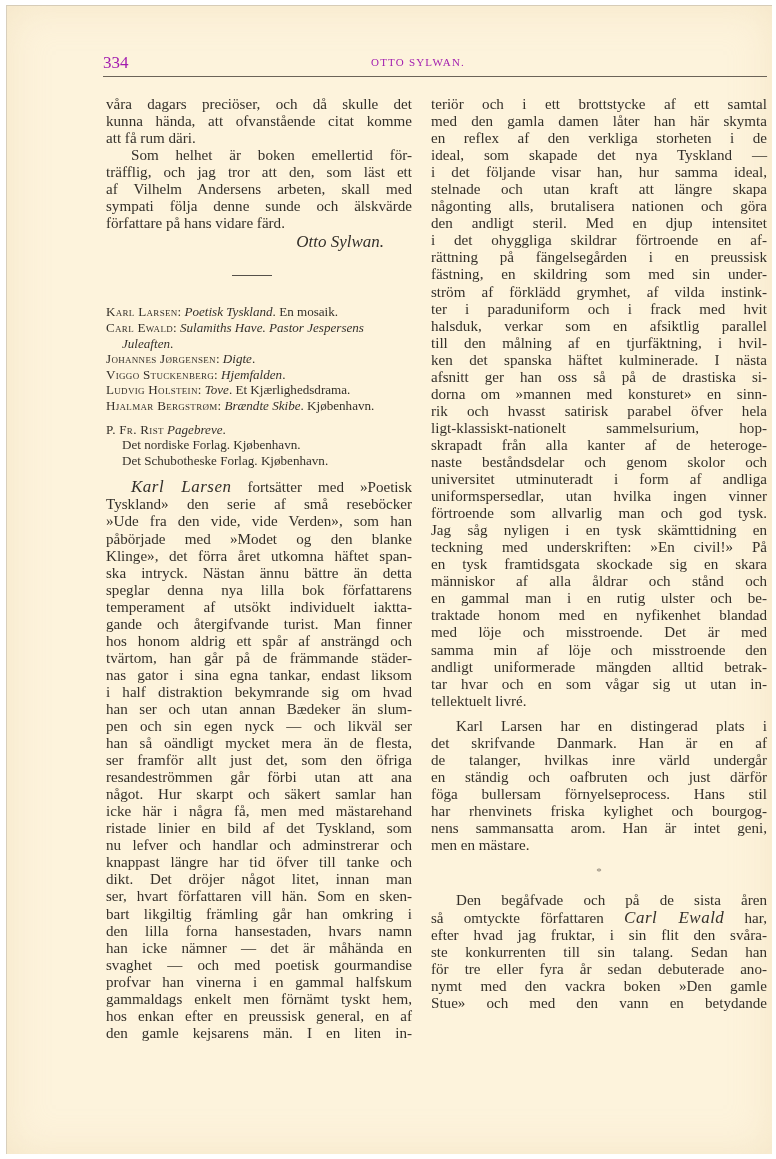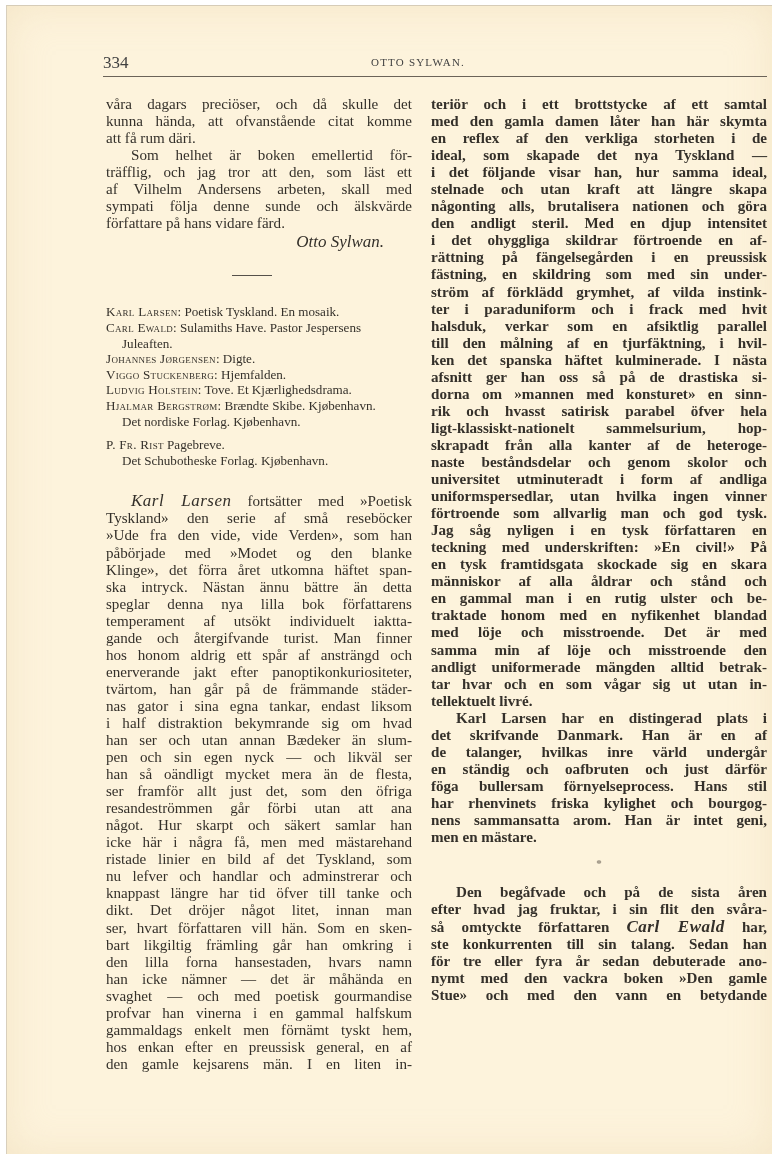--- a/index.html
+++ b/index.html
@@ -6,49 +6,49 @@
   body { width: 776px; height: 1159px; position: relative; overflow: hidden; }
   .page {
     position: absolute; left: 6px; top: 5px; width: 765px; height: 1148px;
     background: #fdf3dc;
     border-left: 1px solid #d8cfbd;
     border-top: 1px solid #d6ccb8;
     box-shadow: inset 0 0 40px rgba(230,205,160,0.35);
   }
   .header {
     position: absolute; left: 103px; top: 50px; width: 664px; height: 24px;
-    font-family: "Liberation Serif", "DejaVu Serif", serif; color: #404040;
+    font-family: "Liberation Serif", "DejaVu Serif", serif; color: #a21caf;
   }
   .page-number { position: absolute; left: 0; top: 3px; font-size: 17px; }
   .running-head { position: absolute; left: 268px; top: 6px; font-size: 11px; letter-spacing: 1.2px; }
   .header-rule { position: absolute; left: 103px; top: 76px; width: 664px; height: 1px; background: #6b6358; }
 
   .column {
     position: absolute; top: 96px;
     font-family: "Liberation Serif", "DejaVu Serif", serif;
     font-size: 15.1px; line-height: 17.05px; color: #34302a;
     text-align: justify; hyphens: manual;
   }
   .col-left  { left: 106px; width: 306px; }
-  .col-right { left: 431px; width: 336px; font-weight: bold; }
+  .col-right { left: 431px; width: 336px; }
   .para { margin: 0; }
   .line { display: block; text-align: justify; text-align-last: justify; white-space: nowrap; }
   .line.last { text-align-last: left; }
   .signature { text-align: right; font-style: italic; font-size: 17px; margin-top: 1px; padding-right: 28px; }
   .sep-rule { width: 40px; height: 1px; background: #55504a; margin: 25px 0 0 126px; }
 
   .biblio { margin-top: 28px; font-size: 13.1px; line-height: 15.6px; }
   .bib-entry { display: block; padding-left: 16px; text-indent: -16px; text-align: left; white-space: normal; }
   .bib-entry + .bib-entry.gap { margin-top: 8px; }
   .sc { font-variant: small-caps; letter-spacing: 0.3px; }
-  .it { }
+  .it { font-style: italic; }
   .karl-italic { font-style: italic; font-size: 17px; letter-spacing: 0.5px; }
   .spaced { letter-spacing: 2.3px; }
   .asterism { text-align: center; font-size: 11px; color: #8a8174; margin: 9px 0 12px 0; }
-  .main-text { margin-top: 24px; }
+  .main-text { margin-top: 10px; }
 </style>
 </head>
 <body>
 
 <div class="page"></div>
 
 <div class="header">
   <span class="page-number">334</span>
   <span class="running-head">OTTO SYLWAN.</span>
 </div>
@@ -70,37 +70,36 @@
   <div class="signature">Otto Sylwan.</div>
   <div class="sep-rule"></div>
 
   <div class="biblio">
     <span class="bib-entry"><span class="sc">Karl Larsen</span>: <span class="it">Poetisk Tyskland</span><span>. En mosaik.</span></span>
     <span class="bib-entry"><span class="sc">Carl Ewald</span>: <span class="it">Sulamiths Have. Pastor Jespersens Juleaften</span><span>.</span></span>
     <span class="bib-entry"><span class="sc">Johannes Jørgensen</span>: <span class="it">Digte</span><span>.</span></span>
     <span class="bib-entry"><span class="sc">Viggo Stuckenberg</span>: <span class="it">Hjemfalden</span><span>.</span></span>
     <span class="bib-entry"><span class="sc">Ludvig Holstein</span>: <span class="it">Tove</span><span>. Et Kjærlighedsdrama.</span></span>
     <span class="bib-entry"><span class="sc">Hjalmar Bergstrøm</span>: <span class="it">Brændte Skibe</span><span>. Kjøbenhavn.</span></span>
+    <span class="bib-entry gap"><span class="sc">P. Fr. Rist</span> <span class="it">Pagebreve</span><span>.</span></span>
     <span class="bib-entry" style="padding-left:16px;text-indent:0">Det nordiske Forlag.   Kjøbenhavn.</span>
-    <span class="bib-entry gap"><span class="sc">P. Fr. Rist</span> <span class="it">Pagebreve</span><span>.</span></span>
     <span class="bib-entry" style="padding-left:16px;text-indent:0">Det Schubotheske Forlag.   Kjøbenhavn.</span>
   </div>
 
   <div class="para main-text">
     <span class="line" style="padding-left:25px"><span class="karl-italic">Karl Larsen</span><span> fortsätter med »Poetisk</span></span>
     <span class="line">Tyskland» den serie af små reseböcker</span>
     <span class="line">»Ude fra den vide, vide Verden», som han</span>
     <span class="line">påbörjade med »Modet og den blanke</span>
     <span class="line">Klinge», det förra året utkomna häftet span-</span>
     <span class="line">ska intryck. Nästan ännu bättre än detta</span>
     <span class="line">speglar denna nya lilla bok författarens</span>
     <span class="line">temperament af utsökt individuelt iaktta-</span>
     <span class="line">gande och återgifvande turist. Man finner</span>
     <span class="line">hos honom aldrig ett spår af ansträngd och</span>
-    <span class="line">enerverande jakt efter panoptikonkuriositeter,</span>
     <span class="line">tvärtom, han går på de främmande städer-</span>
     <span class="line">nas gator i sina egna tankar, endast liksom</span>
     <span class="line">i half distraktion bekymrande sig om hvad</span>
     <span class="line">han ser och utan annan Bædeker än slum-</span>
     <span class="line">pen och sin egen nyck — och likväl ser</span>
     <span class="line">han så oändligt mycket mera än de flesta,</span>
     <span class="line">ser framför allt just det, som den öfriga</span>
     <span class="line">resandeströmmen går förbi utan att ana</span>
     <span class="line">något. Hur skarpt och säkert samlar han</span>
     <span class="line">icke här i några få, men med mästarehand</span>
@@ -140,45 +139,45 @@
       <span class="line">ken det spanska häftet kulminerade. I nästa</span>
       <span class="line">afsnitt ger han oss så på de drastiska si-</span>
       <span class="line">dorna om »mannen med konsturet» en sinn-</span>
       <span class="line">rik och hvasst satirisk parabel öfver hela</span>
       <span class="line">ligt-klassiskt-nationelt sammelsurium, hop-</span>
       <span class="line">skrapadt från alla kanter af de heteroge-</span>
       <span class="line">naste beståndsdelar och genom skolor och</span>
       <span class="line">universitet utminuteradt i form af andliga</span>
       <span class="line">uniformspersedlar, utan hvilka ingen vinner</span>
       <span class="line">förtroende som allvarlig man och god tysk.</span>
-      <span class="line">Jag såg nyligen i en tysk författaren en</span>
+      <span class="line">Jag såg nyligen i en tysk skämttidning en</span>
       <span class="line">teckning med underskriften: »En civil!» På</span>
       <span class="line">en tysk framtidsgata skockade sig en skara</span>
       <span class="line">människor af alla åldrar och stånd och</span>
       <span class="line">en gammal man i en rutig ulster och be-</span>
       <span class="line">traktade honom med en nyfikenhet blandad</span>
       <span class="line">med löje och misstroende. Det är med</span>
       <span class="line">samma min af löje och misstroende den</span>
       <span class="line">andligt uniformerade mängden alltid betrak-</span>
       <span class="line">tar hvar och en som vågar sig ut utan in-</span>
       <span class="line last">tellektuelt livré.</span>
     </div>
   <div class="para" id="p2">
-      <span class="line" style="padding-left: 25px;">Karl Larsen har en distingerad plats i</span>
+      <span class="line" style="padding-left: 25px; margin-top: 8px;">Karl Larsen har en distingerad plats i</span>
       <span class="line">det skrifvande Danmark. Han är en af</span>
       <span class="line">de talanger, hvilkas inre värld undergår</span>
       <span class="line">en ständig och oafbruten och just därför</span>
       <span class="line">föga bullersam förnyelseprocess. Hans stil</span>
       <span class="line">har rhenvinets friska kylighet och bourgog-</span>
       <span class="line">nens sammansatta arom. Han är intet geni,</span>
       <span class="line last">men en mästare.</span>
     </div>
   <div class="asterism">*</div>
   <div class="para">
     <span class="line" style="padding-left:25px">Den begåfvade och på de sista åren</span>
+    <span class="line"><span>så omtyckte författaren </span><span class="karl-italic">Carl Ewald</span><span> har,</span></span>
     <span class="line">efter hvad jag fruktar, i sin flit den svåra-</span>
-    <span class="line"><span>så omtyckte författaren </span><span class="karl-italic">Carl Ewald</span><span> har,</span></span>
     <span class="line">ste konkurrenten till sin talang. Sedan han</span>
     <span class="line">för tre eller fyra år sedan debuterade ano-</span>
     <span class="line">nymt med den vackra boken »Den gamle</span>
     <span class="line">Stue» och med den vann en betydande</span>
   </div>
 </div>
 
 </body></html>

